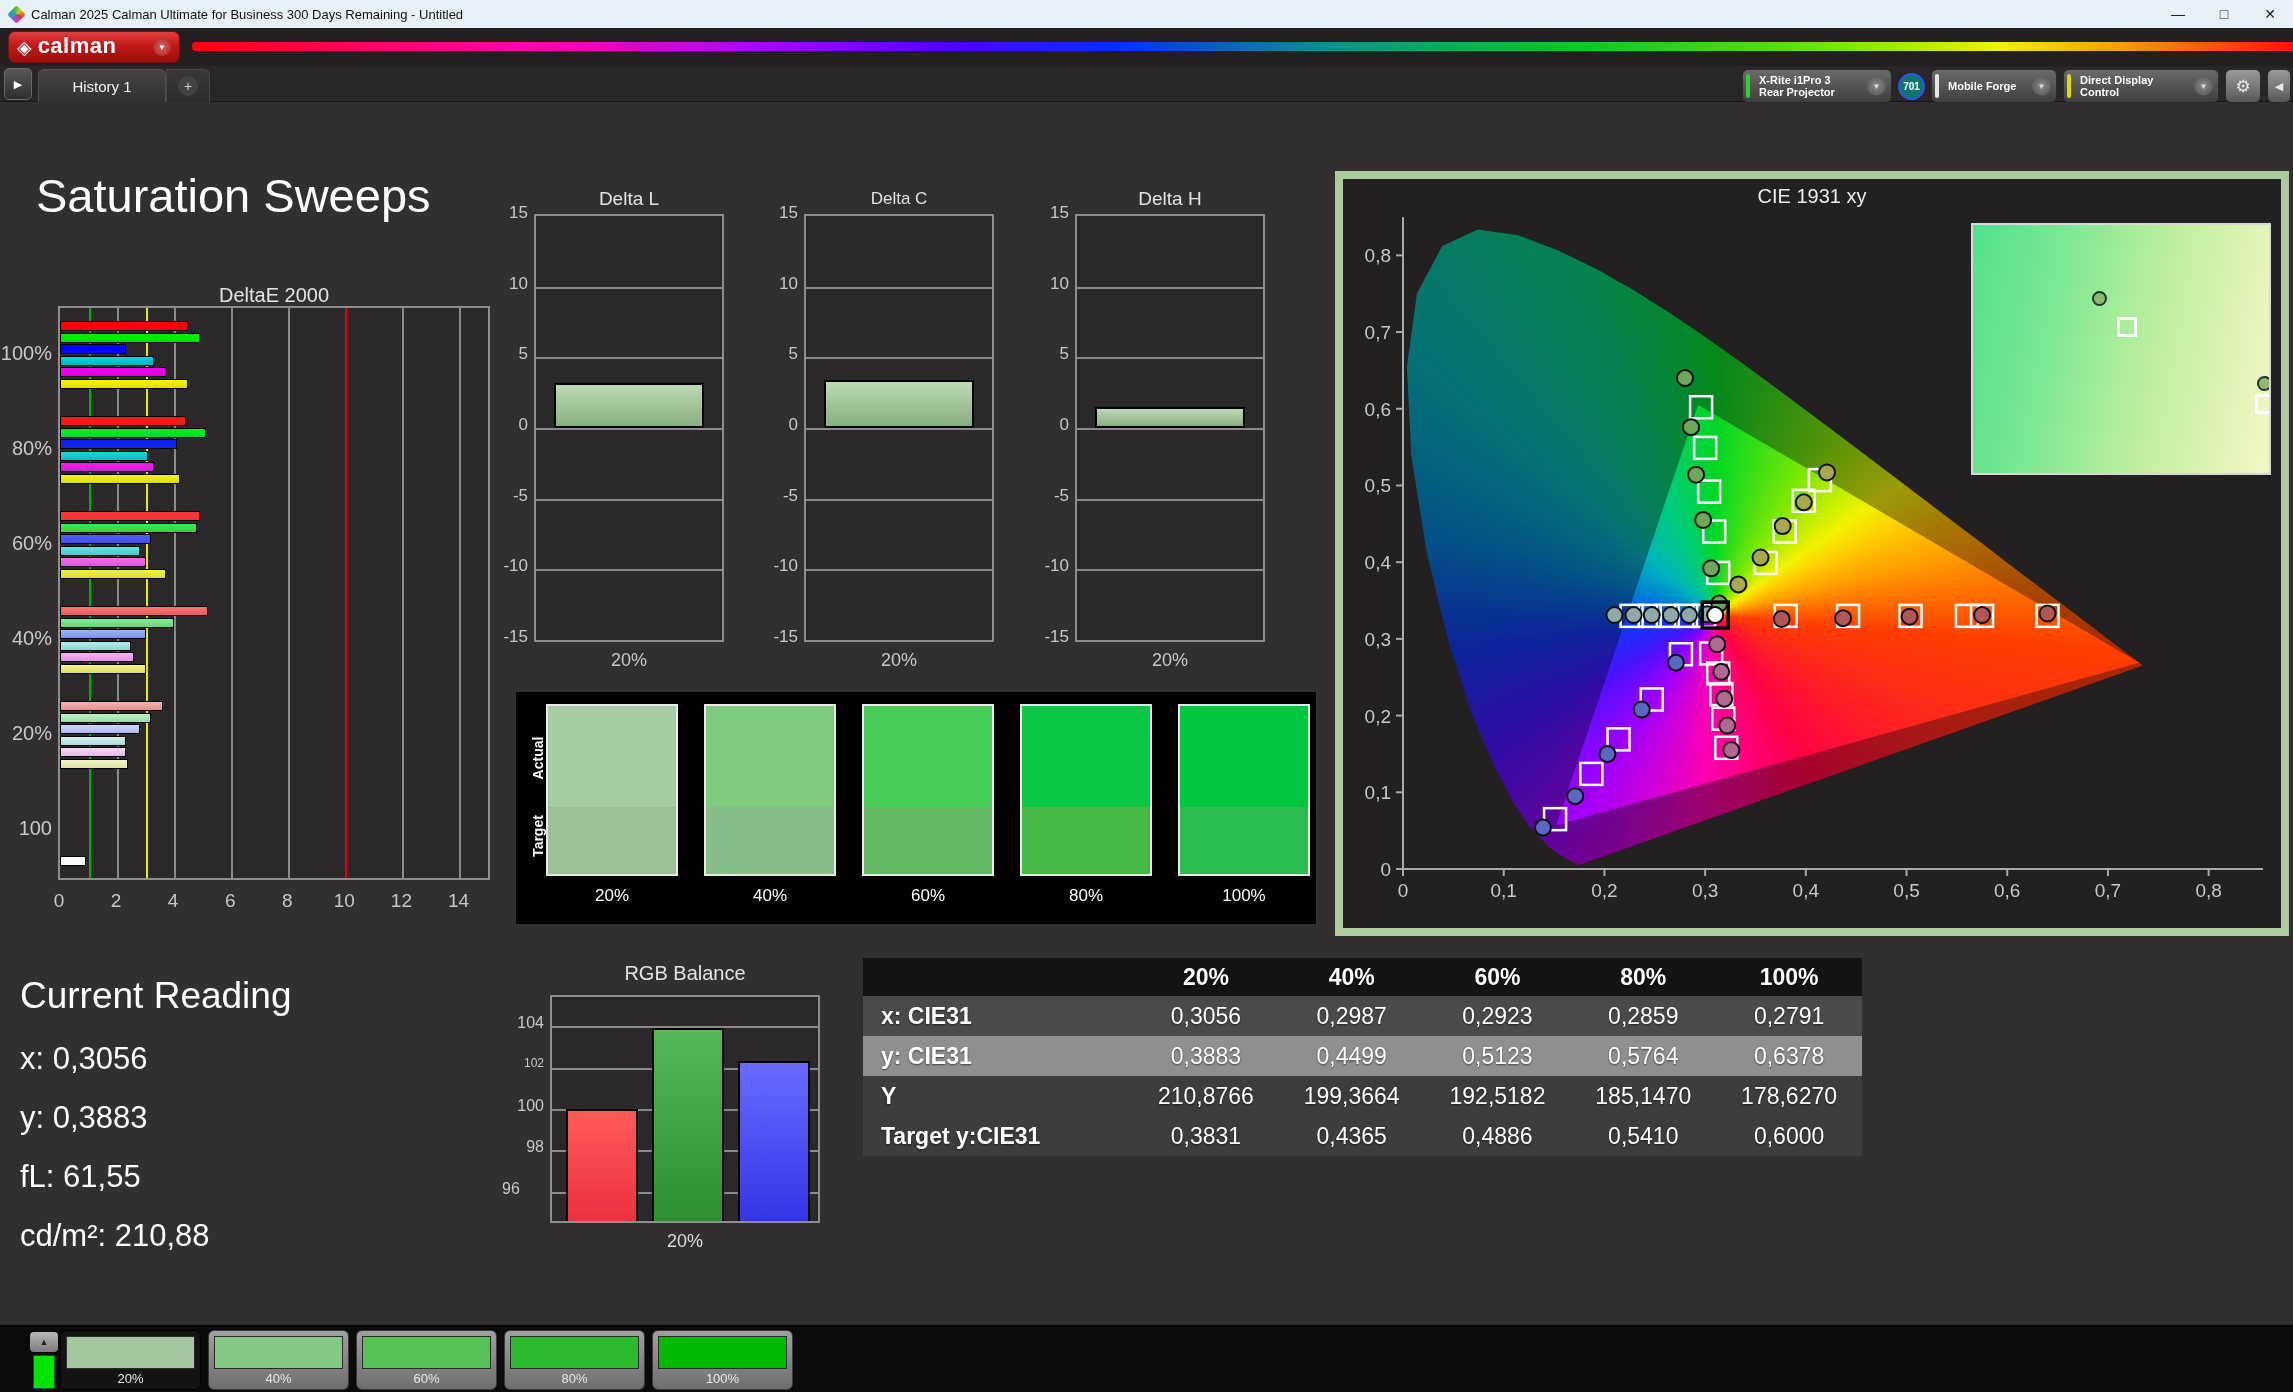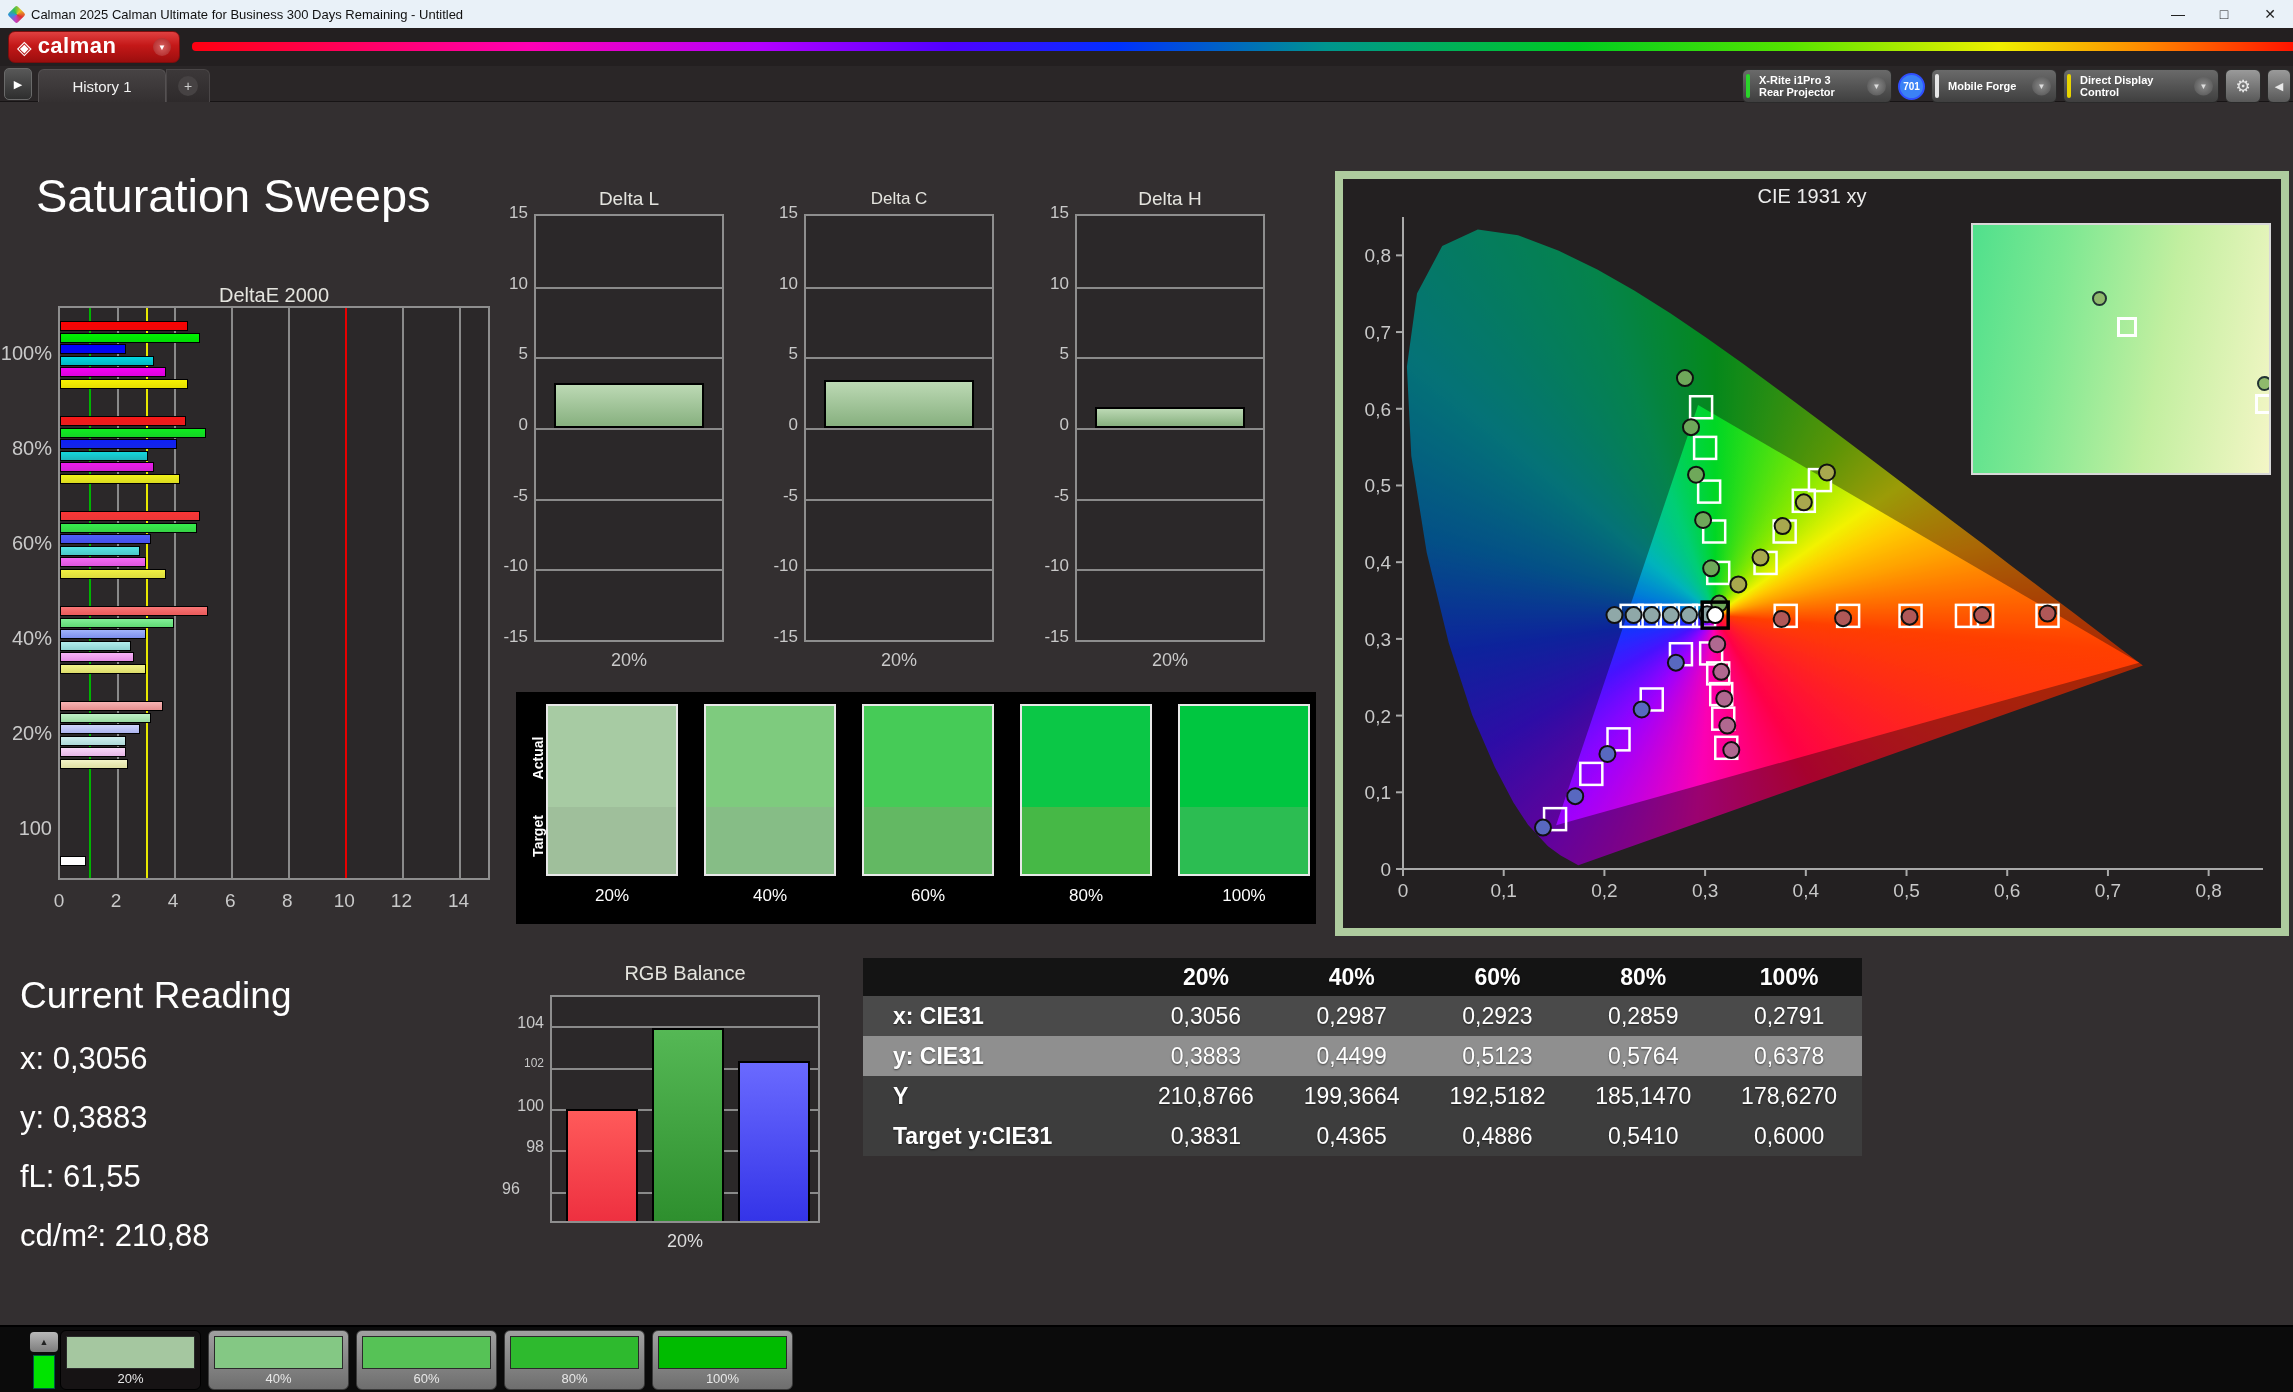--- a/index.html
+++ b/index.html
@@ -34,21 +34,21 @@
     background:linear-gradient(#3c3839,#2e2a2b);display:flex;align-items:center;justify-content:center;}
   .tab-add span{width:20px;height:20px;border-radius:50%;background:#464243;color:#cfcfcf;font-size:14px;line-height:20px;text-align:center;}
 
   .devbar{position:absolute;right:2px;top:68px;height:36px;display:flex;align-items:center;gap:6px;}
   .dev-btn{position:relative;height:34px;border-radius:6px;background:linear-gradient(#6a6a6a,#3f3f3f);
     border:1px solid #2a2a2a;display:flex;align-items:center;color:#fff;padding-left:10px;padding-right:30px;}
   .dev-stripe{position:absolute;left:3px;top:4px;bottom:4px;width:4px;border-radius:2px;}
   .dev-text1{font-size:11px;font-weight:bold;line-height:12px;}
   .dev-chev{position:absolute;right:5px;top:50%;transform:translateY(-50%);width:19px;height:19px;border-radius:50%;
     background:radial-gradient(#8a8a8a,#4f4f4f);display:flex;align-items:center;justify-content:center;color:#ddd;font-size:8px;}
-  .badge-701{width:27px;height:27px;border-radius:50%;background:#3b82f6;border:2px solid #3050ff;color:#fff;
+  .badge-701{width:27px;height:27px;border-radius:50%;background:#0f766e;border:2px solid #3050ff;color:#fff;
     font-size:10px;font-weight:bold;display:flex;align-items:center;justify-content:center;}
   .icon-btn{width:36px;height:34px;border-radius:6px;background:linear-gradient(#9a9a9a,#585858);border:1px solid #2a2a2a;
     color:#e8e8e8;font-size:17px;display:flex;align-items:center;justify-content:center;}
 
   
   .page-title{position:absolute;left:36px;top:168px;color:#fff;font-size:47px;font-weight:400;}
   .chart-title{position:absolute;color:#e4e4de;font-size:20px;text-align:center;}
 
   
   .plot{position:absolute;background:#2B2829;border:2px solid #8E8E8E;}
@@ -79,21 +79,21 @@
   
   .reading{position:absolute;left:20px;top:975px;color:#fff;}
   .reading .hd{font-size:37px;margin-bottom:24px;}
   .reading .ln{font-size:31px;margin-bottom:23px;}
 
   
   .dtable{position:absolute;left:863px;top:958px;width:999px;}
   .trow{display:flex;width:100%;}
   .tcell{color:#fff;font-size:23px;display:flex;align-items:center;justify-content:center;
     text-shadow:0 1px 2px rgba(0,0,0,.55);}
-  .tcell.lbl{justify-content:flex-start;padding-left:30px;font-weight:bold;}
+  .tcell.lbl{justify-content:flex-start;padding-left:18px;font-weight:bold;}
 
   
   .bottombar{position:absolute;left:0;top:1325px;width:2293px;height:67px;background:#0B0B0B;border-top:2px solid #000;}
   .pat-up{position:absolute;left:30px;top:5px;width:28px;height:20px;border-radius:4px;background:linear-gradient(#b8b8b8,#7c7c7c);
     color:#222;font-size:9px;display:flex;align-items:center;justify-content:center;}
   .pat-cur{position:absolute;left:33px;top:28px;width:22px;height:34px;background:#00e400;border:1px solid #054;}
   .pat-btn{position:absolute;top:3px;width:141px;height:60px;border-radius:6px;background:linear-gradient(#a0a0a0,#6e6e6e);border:1px solid #3a3a3a;}
   .pat-btn.sel{background:#161314;border:1px solid #000;}
   .pat-sw{position:absolute;left:5px;right:5px;top:5px;height:33px;border:1px solid #2a2a2a;}
   .pat-lb{position:absolute;left:0;right:0;bottom:3px;text-align:center;color:#e8e8e8;font-size:13px;}

